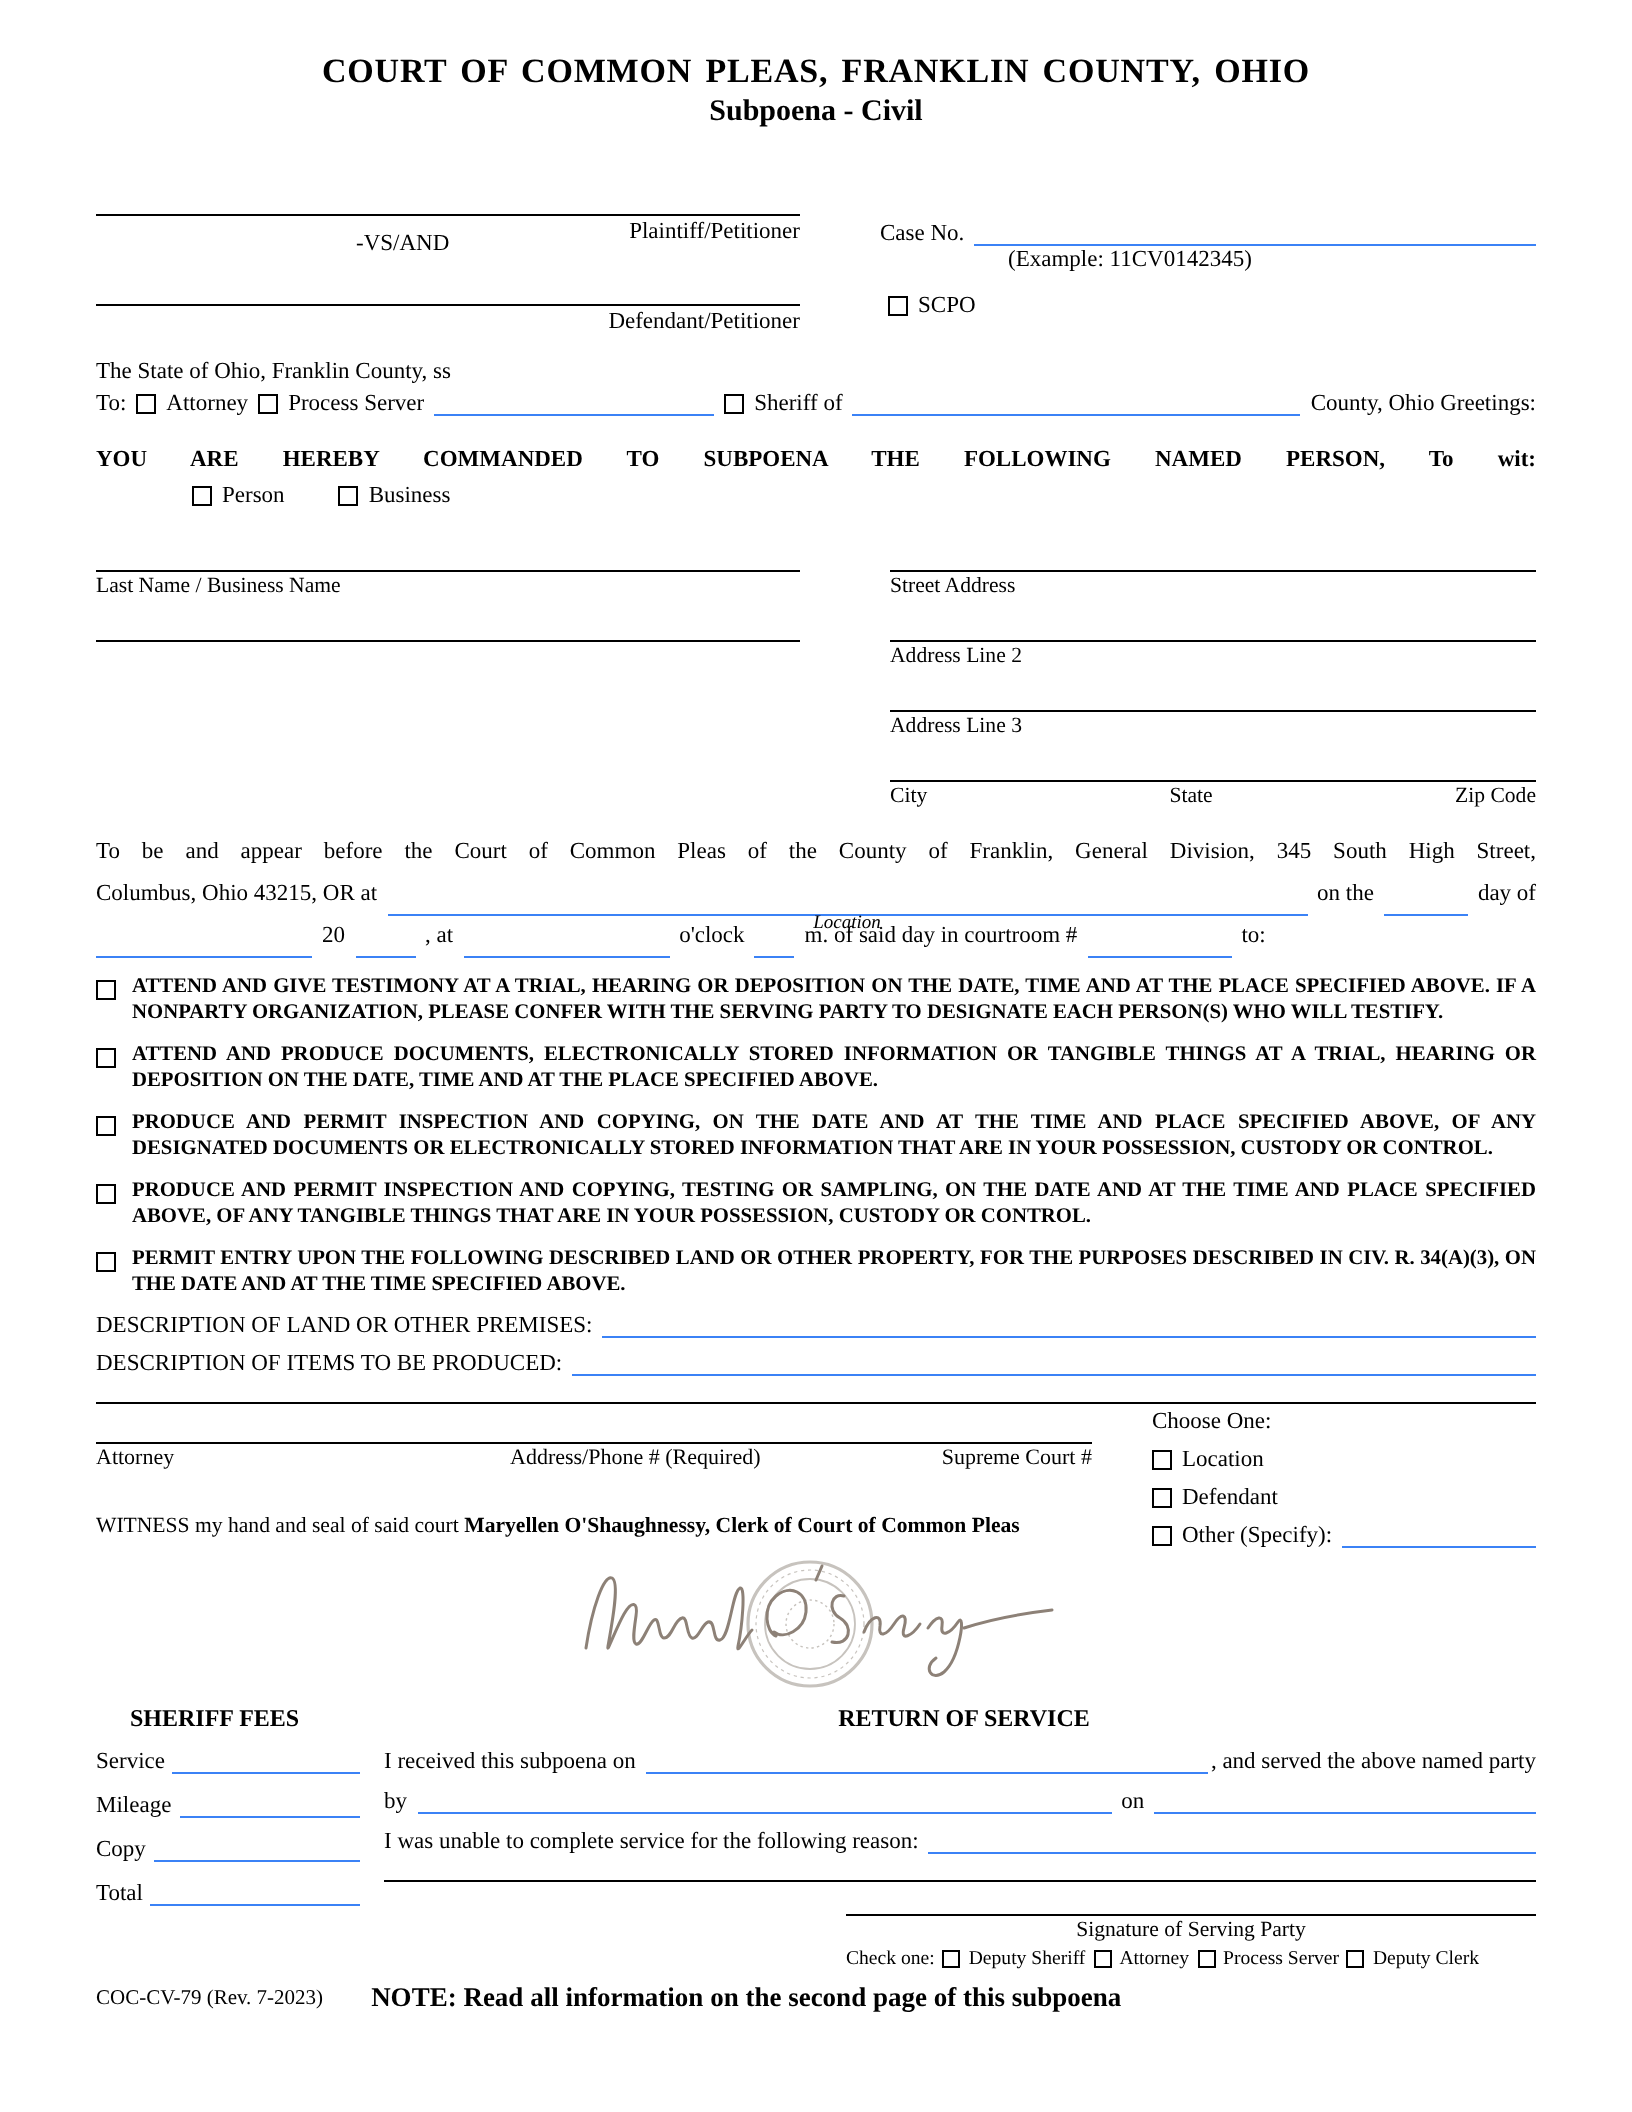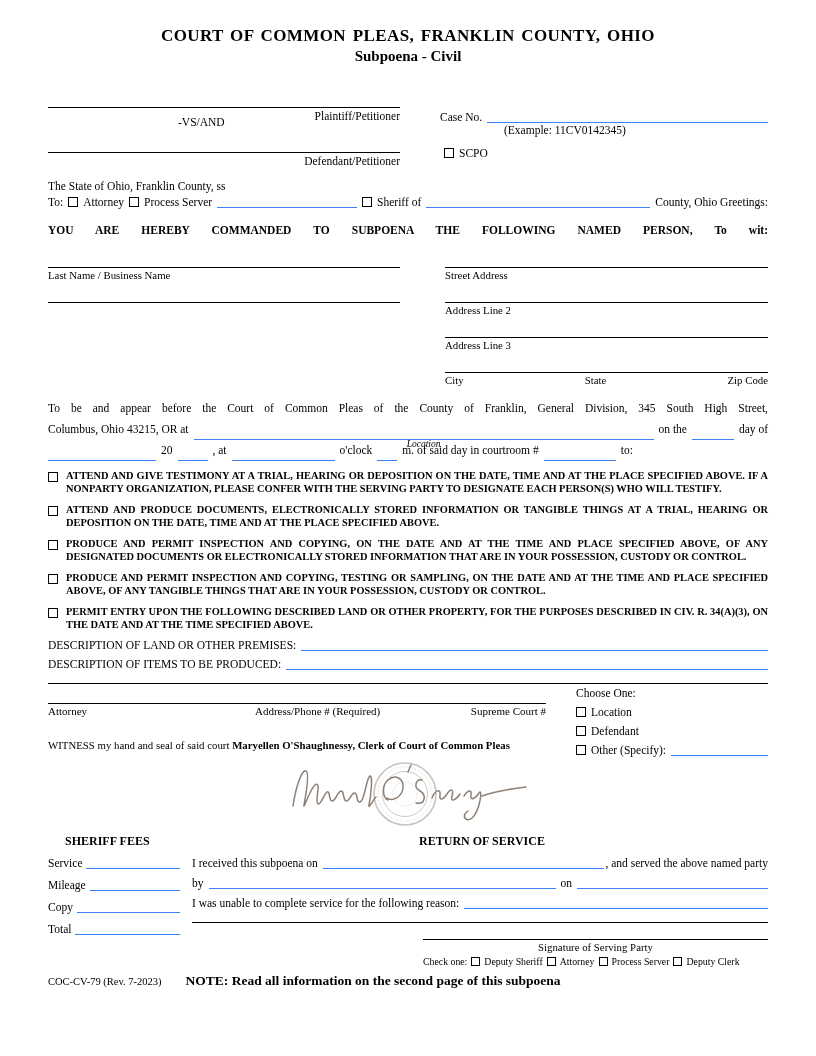--- a/index.html
+++ b/index.html
@@ -144,20 +144,26 @@
     <span>Process Server</span>
     <span class="fill f13"></span>
     <span class="cb"></span>
     <span>Sheriff of</span>
     <span class="fill f10 grow"></span>
     <span>County, Ohio Greetings:</span>
   </div>
 
   <div class="command">YOU ARE HEREBY COMMANDED TO SUBPOENA THE FOLLOWING NAMED PERSON, To wit:</div>
 
+  <div class="row pb-row">
+    <span class="cb"></span>
+    <span>Person</span>
+    <span class="cb gapL"></span>
+    <span>Business</span>
+  </div>
 
   <div class="addr">
     <div class="addr-left">
       <div class="field">
         <div class="line"></div>
         <div class="flabel">Last Name / Business Name</div>
       </div>
       <div class="field">
         <div class="line"></div>
       </div>

